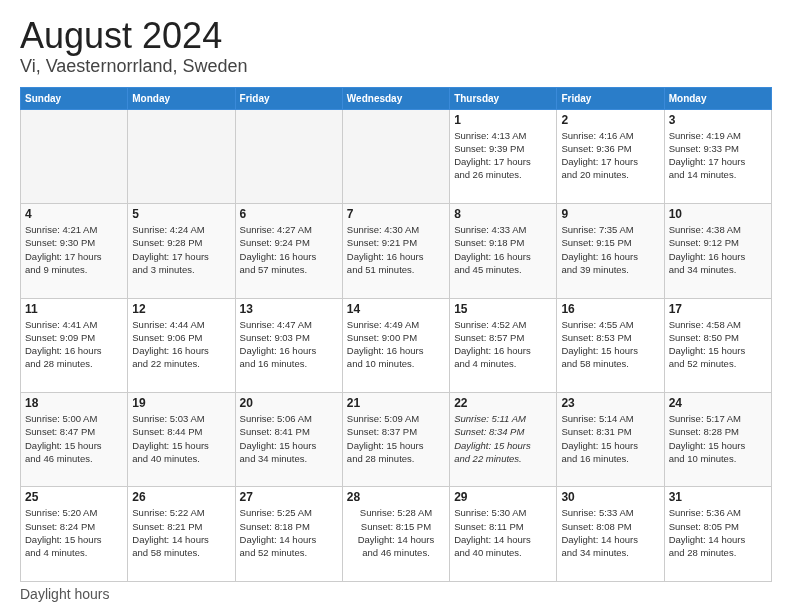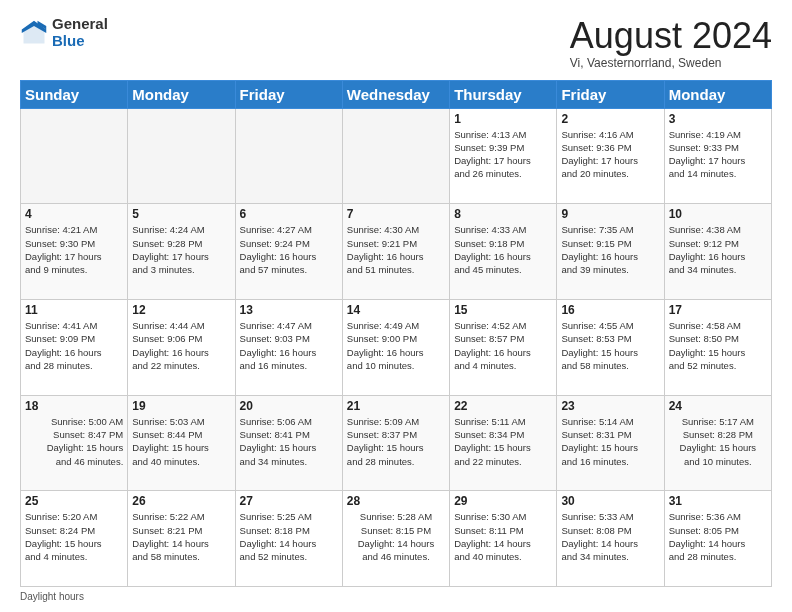--- a/index.html
+++ b/index.html
@@ -49,34 +49,34 @@
     }
     .title-area {
     }
     .month-title {
       font-size: 36px;
       font-weight: normal;
       color: #222;
       line-height: 1.1;
     }
     .location {
-      font-size: 12px;
+      font-size: 18px;
       color: #444;
     }
     .calendar {
       flex: 1;
       border: 1px solid #ccc;
       border-collapse: collapse;
       width: 100%;
       table-layout: fixed;
     }
     .calendar th {
       background-color: #2a7dc9;
       color: #fff;
-      font-size: 15px;
+      font-size: 10px;
       font-weight: bold;
       padding: 5px 4px;
       text-align: left;
       border: 1px solid #3a8ad9;
     }
     .calendar td {
       border: 1px solid #ccc;
       vertical-align: top;
       padding: 3px 4px;
       font-size: 10px;
@@ -96,42 +96,31 @@
       color: #222;
       display: block;
       margin-bottom: 2px;
     }
     .day-info {
       font-size: 9.5px;
       color: #333;
       line-height: 1.4;
     }
     .footer-note {
-      font-size: 10px;
+      font-size: 14px;
       color: #555;
       margin-top: 4px;
       text-align: left;
     }
   </style>
 </head>
 <body>
 
 <div class="page">
   <div class="header">
-    <div class="logo">
-      <svg class="logo-icon" viewBox="0 0 32 32" xmlns="http://www.w3.org/2000/svg">
-        <polygon points="16,4 28,14 28,28 4,28 4,14" fill="#1a6bb5" opacity="0.15"></polygon>
-        <polygon points="16,2 30,12 30,16 16,8 2,16 2,12" fill="#1a6bb5"></polygon>
-        <polygon points="20,2 30,8 30,12 20,6" fill="#1a6bb5"></polygon>
-      </svg>
-      <div class="logo-text">
-        <span class="logo-general">General</span>
-        <span class="logo-blue">Blue</span>
-      </div>
-    </div>
     <div class="title-area">
       <div class="month-title">August 2024</div>
       <div class="location">Vi, Vaesternorrland, Sweden</div>
     </div>
   </div>
 
   <table class="calendar">
     <thead>
       <tr>
         <th>Sunday</th>
@@ -269,21 +258,21 @@
             <span class="day-num">17</span>
             <div class="day-info" style="white-space: pre-line;">Sunrise: 4:58 AM
 Sunset: 8:50 PM
 Daylight: 15 hours
 and 52 minutes.</div>
           </td>
         </tr>
         <tr>
           <td>
             <span class="day-num">18</span>
-            <div class="day-info" style="white-space: pre-line; text-align: right;">Sunrise: 5:00 AM
+            <div class="day-info" style="white-space: pre-line;">Sunrise: 5:00 AM
 Sunset: 8:47 PM
 Daylight: 15 hours
 and 46 minutes.</div>
           </td>
           <td>
             <span class="day-num">19</span>
             <div class="day-info" style="white-space: pre-line;">Sunrise: 5:03 AM
 Sunset: 8:44 PM
 Daylight: 15 hours
 and 40 minutes.</div>
@@ -297,35 +286,35 @@
           </td>
           <td>
             <span class="day-num">21</span>
             <div class="day-info" style="white-space: pre-line;">Sunrise: 5:09 AM
 Sunset: 8:37 PM
 Daylight: 15 hours
 and 28 minutes.</div>
           </td>
           <td>
             <span class="day-num">22</span>
-            <div class="day-info" style="white-space: pre-line;">Sunrise: 5:11 AM
+            <div class="day-info" style="white-space: pre-line; font-style: italic;">Sunrise: 5:11 AM
 Sunset: 8:34 PM
 Daylight: 15 hours
 and 22 minutes.</div>
           </td>
           <td>
             <span class="day-num">23</span>
             <div class="day-info" style="white-space: pre-line;">Sunrise: 5:14 AM
 Sunset: 8:31 PM
 Daylight: 15 hours
 and 16 minutes.</div>
           </td>
           <td>
             <span class="day-num">24</span>
-            <div class="day-info" style="white-space: pre-line; text-align: center;">Sunrise: 5:17 AM
+            <div class="day-info" style="white-space: pre-line;">Sunrise: 5:17 AM
 Sunset: 8:28 PM
 Daylight: 15 hours
 and 10 minutes.</div>
           </td>
         </tr>
         <tr>
           <td>
             <span class="day-num">25</span>
             <div class="day-info" style="white-space: pre-line;">Sunrise: 5:20 AM
 Sunset: 8:24 PM

